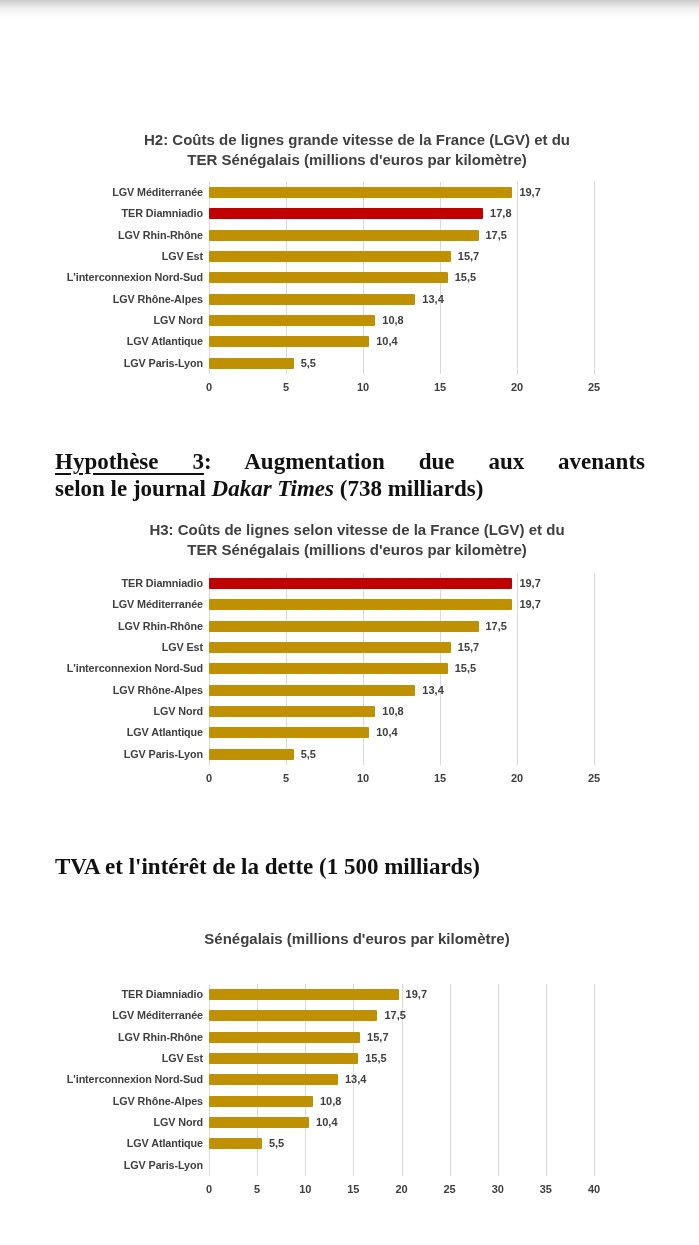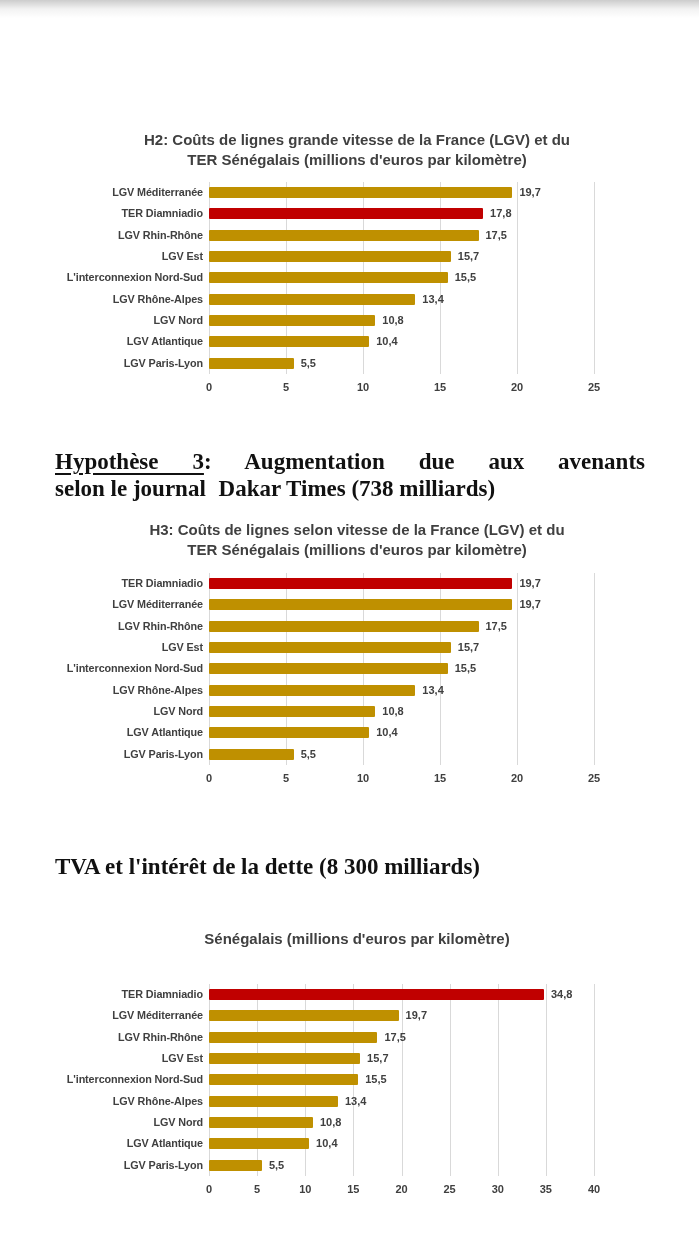--- a/index.html
+++ b/index.html
@@ -8,21 +8,21 @@
   .page::before{content:"";position:absolute;top:0;left:0;right:0;height:18px;
         background:linear-gradient(to bottom,rgba(0,0,0,.20),rgba(0,0,0,.05) 9px,rgba(0,0,0,0) 18px);
         pointer-events:none;z-index:5;}
   .sec{position:absolute;left:55px;width:606px;height:345px;}
   
   .heading{position:absolute;top:0;left:0;width:590px;color:#111;
         font-family:"Liberation Serif",serif;font-weight:bold;font-size:23px;line-height:27px;}
   .hline{display:block;}
   .hline.just{text-align:justify;text-align-last:justify;}
   .heading .u{text-decoration:underline;text-decoration-thickness:2px;text-underline-offset:4px;}
-  .heading .i{margin-left:7px;}
+  .heading .i{font-style:italic;}
   
   .chart-title{position:absolute;left:0;width:604px;text-align:center;color:#404040;
         font-weight:bold;font-size:15px;line-height:20px;}
   
   .chart{position:absolute;left:1px;width:604px;}
   .chart-body{display:flex;}
   .cats{width:153px;box-sizing:border-box;padding-right:6px;}
   .cat{height:21.33px;line-height:21.33px;text-align:right;color:#404040;font-weight:bold;
        font-size:10.8px;letter-spacing:-0.1px;white-space:nowrap;}
   .plot{position:relative;width:385px;}
@@ -196,21 +196,21 @@
           <span style="left: 307px;">10</span>
           <span style="left: 384px;">15</span>
           <span style="left: 461px;">20</span>
           <span style="left: 538px;">25</span>
         </div>
     </div>
   </section>
 
   <section class="sec" style="top:853px">
     <div class="heading">
-        <div class="hline"><span>TVA et l'intérêt de la dette (8 300 milliards)</span></div>
+        <div class="hline"><span>TVA et l'intérêt de la dette (1 500 milliards)</span></div>
       </div>
     <div class="chart-title" style="top:76px">
       <div>Sénégalais (millions d'euros par kilomètre)</div>
     </div>
     <div class="chart" style="top:131px">
       <div class="chart-body">
         <div class="cats">
             <div class="cat">TER Diamniadio</div>
             <div class="cat">LGV Méditerranée</div>
             <div class="cat">LGV Rhin-Rhône</div>
@@ -228,24 +228,20 @@
               <div style="left: 96.25px; background: rgb(217, 217, 217);"></div>
               <div style="left: 144.375px; background: rgb(217, 217, 217);"></div>
               <div style="left: 192.5px; background: rgb(217, 217, 217);"></div>
               <div style="left: 240.625px; background: rgb(217, 217, 217);"></div>
               <div style="left: 288.75px; background: rgb(217, 217, 217);"></div>
               <div style="left: 336.875px; background: rgb(217, 217, 217);"></div>
               <div style="left: 385px; background: rgb(217, 217, 217);"></div>
             </div>
           <div class="rows">
               <div class="prow">
-                <div class="bar" style="width: 334.95px; background: rgb(192, 0, 0);"></div>
-                <span class="val" style="left: 341.95px;">34,8</span>
-              </div>
-              <div class="prow">
                 <div class="bar" style="width: 189.613px; background: rgb(191, 144, 0);"></div>
                 <span class="val" style="left: 196.613px;">19,7</span>
               </div>
               <div class="prow">
                 <div class="bar" style="width: 168.438px; background: rgb(191, 144, 0);"></div>
                 <span class="val" style="left: 175.438px;">17,5</span>
               </div>
               <div class="prow">
                 <div class="bar" style="width: 151.112px; background: rgb(191, 144, 0);"></div>
                 <span class="val" style="left: 158.112px;">15,7</span>

